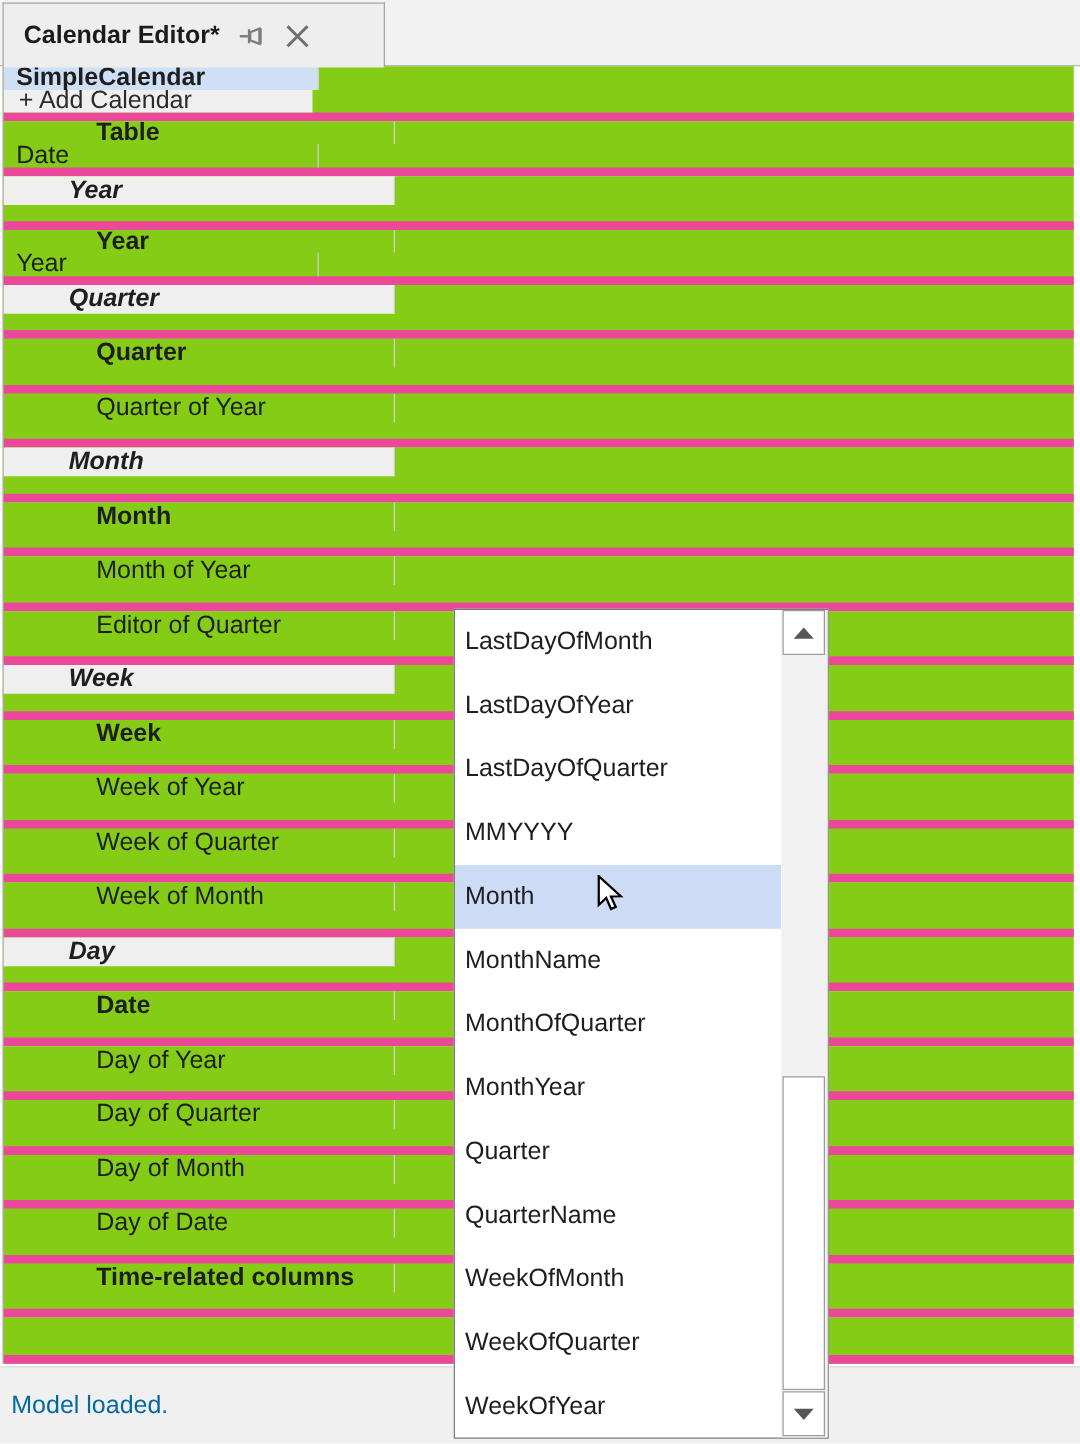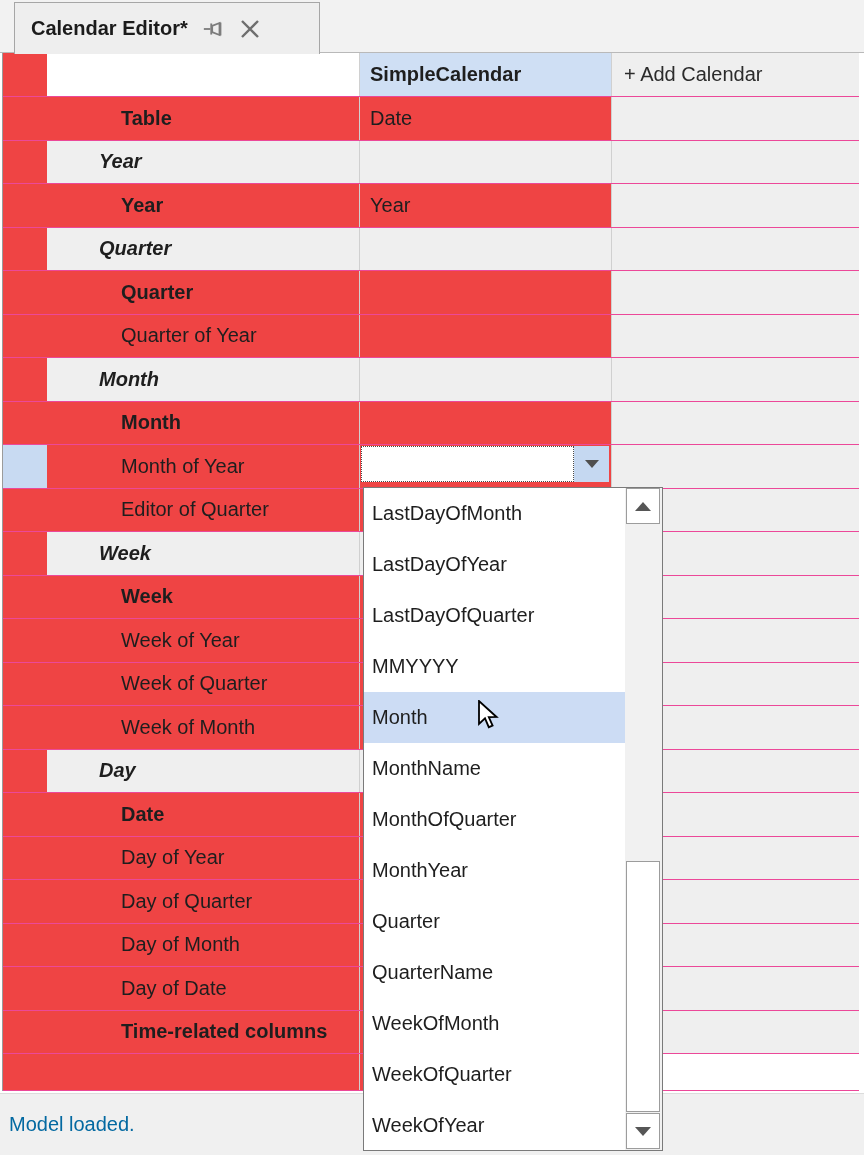--- a/index.html
+++ b/index.html
@@ -2,30 +2,30 @@
 <html><head>
 <meta charset="utf-8">
 <style>
   html,body{margin:0;padding:0;}
   body{font-family:"Liberation Sans","DejaVu Sans",sans-serif;background:#fff;}
   #app{position:relative;width:864px;height:1155px;background:#fff;overflow:hidden;}
 
   
   .tabbar{position:absolute;left:0;top:0;width:864px;height:53px;background:#f2f2f2;
           border-bottom:1px solid #b9b9b9;box-sizing:border-box;}
-  .tab{position:absolute;left:14px;top:2px;width:306px;height:52px;background:#eeeeee;
+  .tab{position:absolute;left:2px;top:2px;width:306px;height:52px;background:#eeeeee;
        border:1px solid #a6a6a6;border-bottom:none;box-sizing:border-box;
        display:flex;align-items:center;padding:0 10px 0 16px;z-index:2;}
   .tab-title{font-weight:bold;font-size:20px;color:#1b1b1b;white-space:nowrap;}
   .tab-icons{display:flex;align-items:center;gap:12px;margin-left:14px;}
   .icon-btn{width:24px;height:24px;display:flex;align-items:center;justify-content:center;cursor:pointer;}
 
   
   .grid{position:absolute;left:2px;top:53px;width:856px;border-left:1px solid #9b9b9b;box-sizing:content-box;}
-  .g-row{display:flex;height:43.5px;border-bottom:1px solid #ec4899;box-sizing:border-box;background:#ef4444;}
+  .g-row{display:flex;height:43.5px;border-bottom:7px solid #ec4899;box-sizing:border-box;background:#84cc16;flex-direction:column;}
   .g-row.header{height:44px;}
   .g-row.empty{height:37px;}
   .cell{box-sizing:border-box;display:flex;align-items:center;font-size:20px;color:#1e1e1e;overflow:hidden;white-space:nowrap;}
   .c-sel{width:44px;}
   .c-label{width:313px;border-right:1px solid #d0d0d0;padding-left:74px;}
   .c-value{width:252px;border-right:1px solid #d0d0d0;padding-left:10px;position:relative;}
   .c-add{width:247px;background:#efefef;padding-left:12px;}
   .g-row.header .c-label{background:#fff;border-right:1px solid #d0d0d0;}
   .c-calhead{width:252px;border-right:1px solid #d0d0d0;padding-left:10px;background:#cfdff4;font-weight:bold;}
   .c-addhead{width:247px;background:#efefef;padding-left:12px;color:#2b2b2b;}

